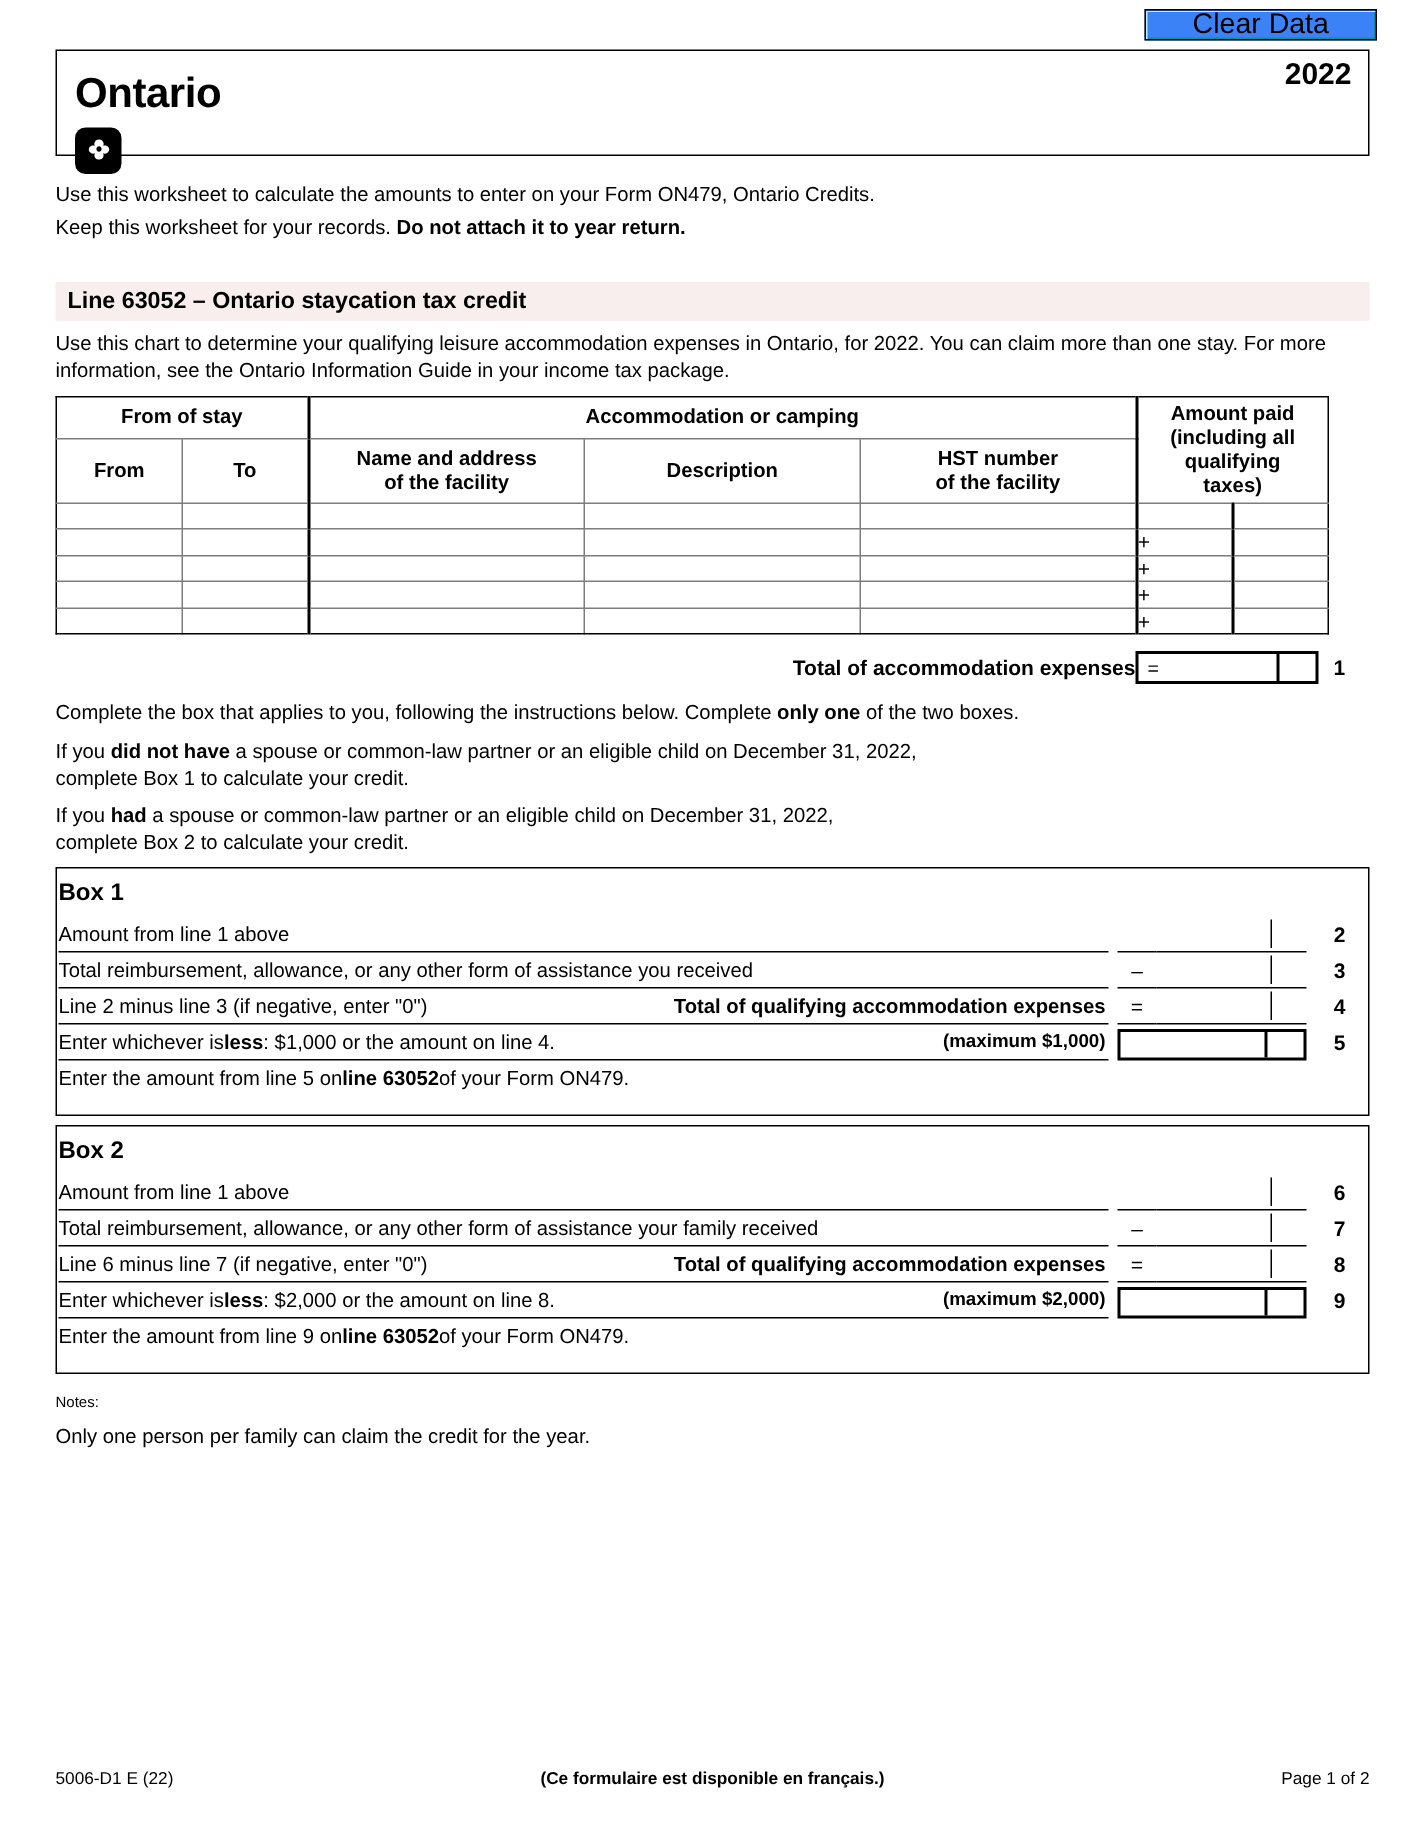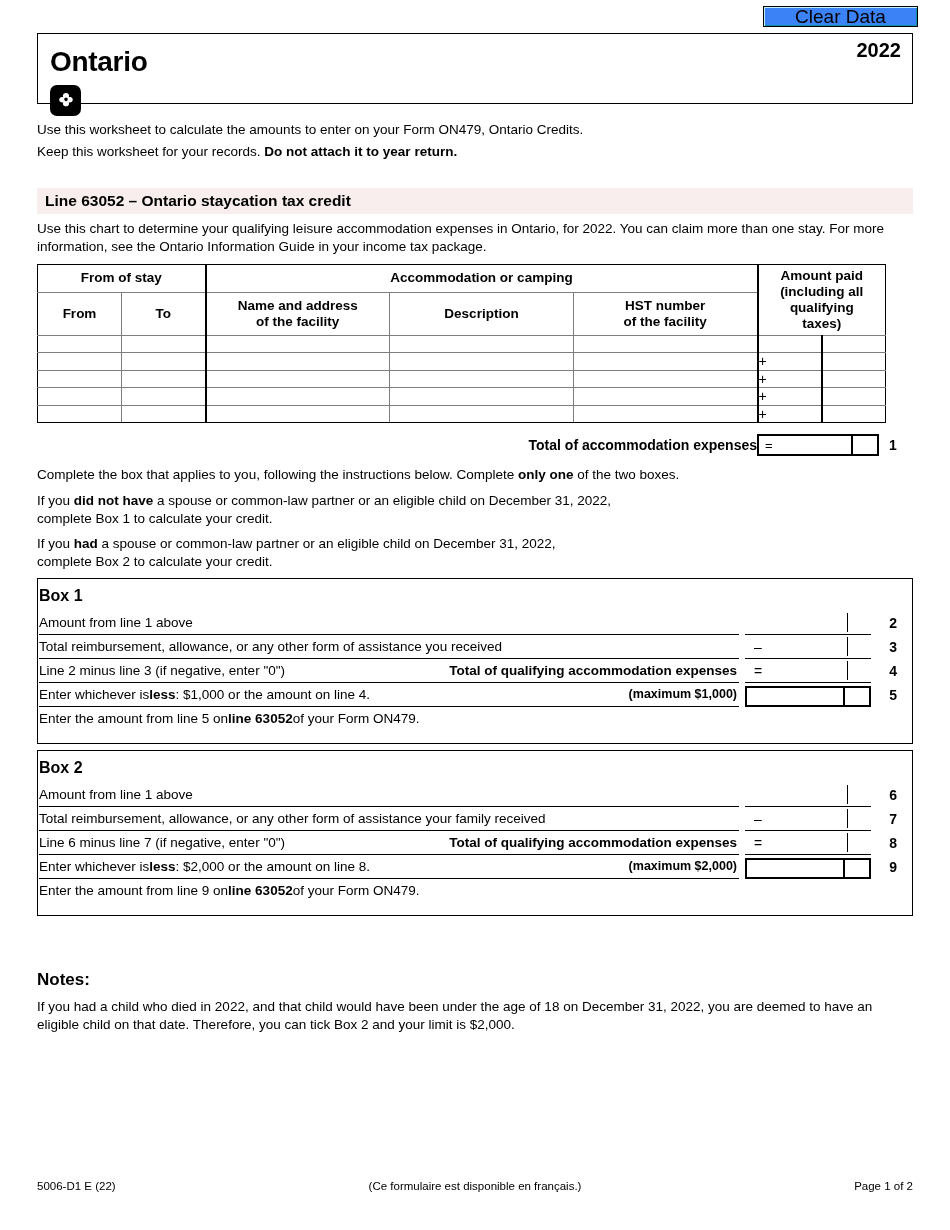--- a/index.html
+++ b/index.html
@@ -262,33 +262,33 @@
     font-size: 13.5px;
     width: 700px;
   }
 
   
   .notes {
     position: absolute;
     left: 37px; top: 930px;
     width: 876px;
   }
-  .notes-title { font-weight: bold; font-size: 17px; margin-bottom: 8px; margin-top: 40px; }
+  .notes-title { font-weight: normal; font-size: 10px; margin-bottom: 8px; }
   .notes p { margin: 0 0 8px 0; font-size: 13.5px; line-height: 1.32; }
 
   
   .footer {
     position: absolute;
     left: 37px; top: 1180px;
     width: 876px;
     display: flex;
     font-size: 11.5px;
   }
   .footer .f-left { width: 33%; text-align: left; }
-  .footer .f-mid  { width: 34%; text-align: center; }
+  .footer .f-mid  { width: 34%; text-align: center; font-weight: bold; }
   .footer .f-right{ width: 33%; text-align: right; }
 
   b, strong { font-weight: bold; }
 </style>
 </head>
 <body>
 
 <div class="clear-data-wrap">
   <button class="clear-data-btn">Clear Data</button>
 </div>
@@ -512,20 +512,20 @@
     </div>
   <div class="calc-footer">
     <span>Enter the amount from line 9 on </span>
       <b>line 63052</b>
       <span> of your Form ON479.</span>
   </div>
 </div>
 
 <div class="notes">
   <div class="notes-title">Notes:</div>
-  <p>If you had a child who died in 2022, and that child would have been under the age of 18 on December 31, 2022, you are deemed to have an eligible child on that date. Therefore, you can tick Box 2 and your limit is $2,000.</p>
+  <p>Only one person per family can claim the credit for the year.</p>
 </div>
 
 <div class="footer">
   <div class="f-left">5006-D1 E (22)</div>
   <div class="f-mid">(Ce formulaire est disponible en français.)</div>
   <div class="f-right">Page 1 of 2</div>
 </div>
 
 </body></html>

